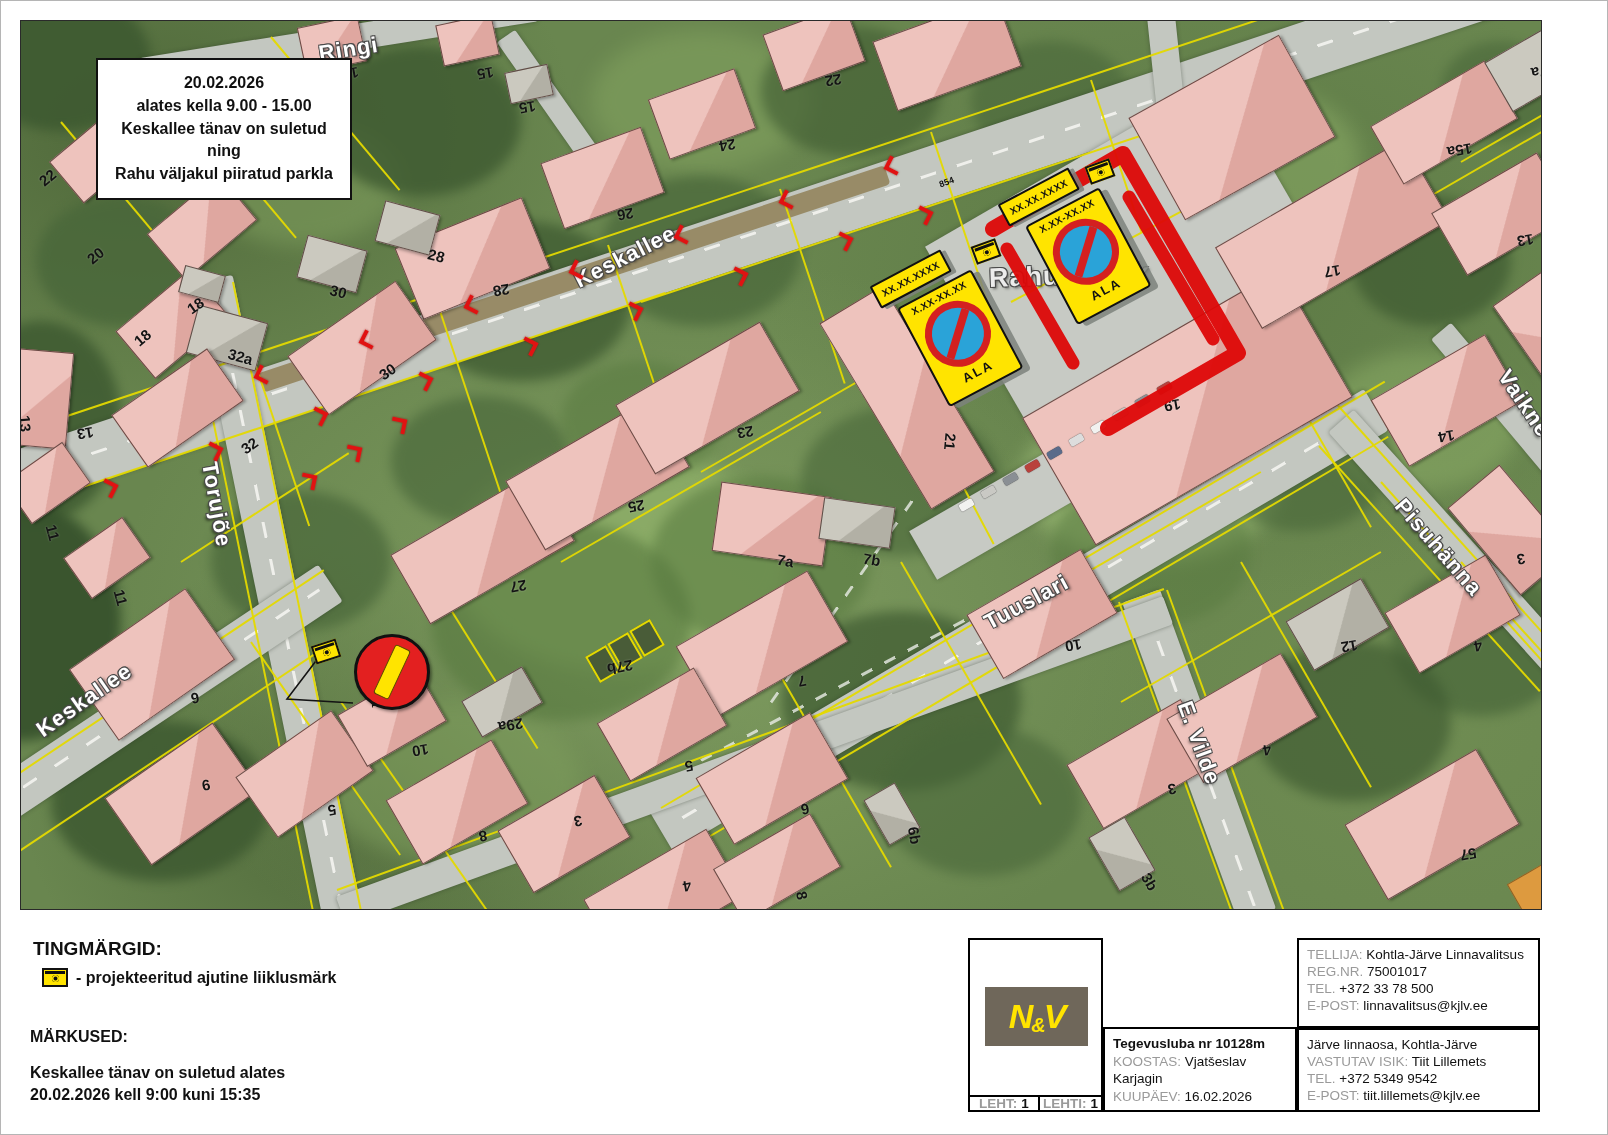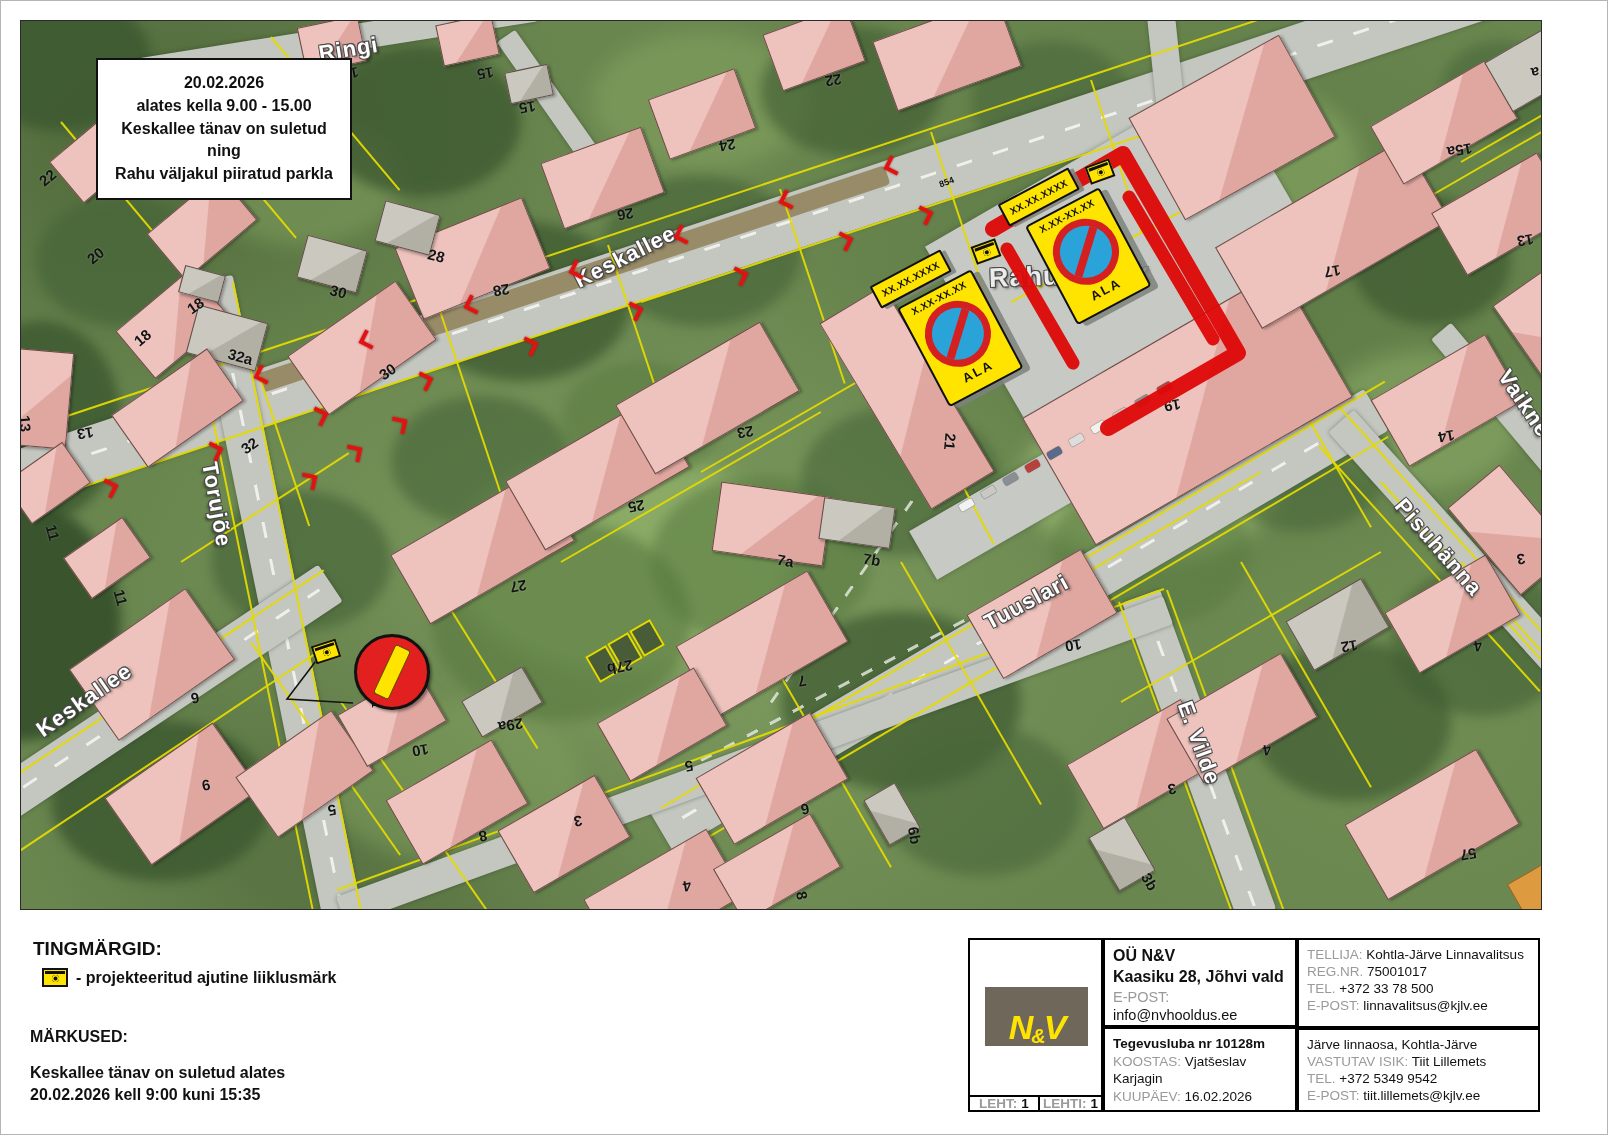--- a/index.html
+++ b/index.html
@@ -56,21 +56,21 @@
   .orange-sliver{position:absolute;left:1494px;top:850px;width:40px;height:42px;background:#dd9a3f;transform:rotate(-30deg);z-index:20;border:1px solid rgba(90,60,20,.6);}
   
   .tb-box{position:absolute;border:2px solid #000;background:#fff;box-sizing:border-box;}
   .tb-title{font-weight:bold;font-size:17px;color:#111;padding:8px 10px;}
   .hd{position:absolute;font-weight:bold;color:#111;}
   .legend-row{position:absolute;display:flex;align-items:center;gap:8px;font-weight:bold;font-size:16px;color:#111;}
   .note-line{position:absolute;font-weight:bold;font-size:16px;color:#111;white-space:nowrap;}
   .cellpad{padding:6px 8px;font-size:14.5px;line-height:1.3;color:#111;}
   .cellpad .nm{font-weight:bold;font-size:16px;}
   .lab{color:#9a9a9a;}
-  .logo{position:absolute;left:985px;top:987px;width:103px;height:59px;background:#6f675a;display:flex;align-items:flex-end;justify-content:center;}
+  .logo{position:absolute;left:985px;top:987px;width:103px;height:59px;background:#6f675a;display:flex;align-items:center;justify-content:center;}
   .logo span{color:#ffe400;font-weight:bold;font-style:italic;font-size:34px;letter-spacing:-2px;line-height:1;}
   .logo span .amp{font-size:20px;vertical-align:-4px;}
   .sheetcell{position:absolute;border:2px solid #000;box-sizing:border-box;display:flex;align-items:center;justify-content:center;font-size:13.5px;font-weight:bold;color:#111;gap:4px;background:#fff;}
 </style>
 </head>
 <body>
 <div id="sheet">
 
   <div id="maparea">
 
@@ -394,27 +394,20 @@
   </div>
   <div class="sheetcell" style="left:968px;top:1095px;width:72px;height:17px">
     <span class="lab">LEHT:</span>
     <span>1</span>
   </div>
   <div class="sheetcell" style="left:1038px;top:1095px;width:65px;height:17px">
     <span class="lab">LEHTI:</span>
     <span>1</span>
   </div>
 
-  <div class="tb-box" style="left:1103px;top:938px;width:194px;height:89px">
-    <div class="cellpad">
-      <div class="nm">OÜ N&amp;V</div>
-      <div class="nm">Kaasiku 28, Jõhvi vald</div>
-      <div><span class="lab">E-POST:</span> <span>info@nvhooldus.ee</span></div>
-    </div>
-  </div>
   <div class="tb-box" style="left:1103px;top:1027px;width:194px;height:85px">
     <div class="cellpad" style="font-size:13.5px">
       <div style="font-weight:bold">Tegevusluba nr 10128m</div>
       <div><span class="lab">KOOSTAS:</span> <span>Vjatšeslav Karjagin</span></div>
       <div><span class="lab">KUUPÄEV:</span> <span>16.02.2026</span></div>
     </div>
   </div>
 
   <div class="tb-box" style="left:1297px;top:938px;width:243px;height:90px">
     <div class="cellpad" style="font-size:13.5px;line-height:1.26">

